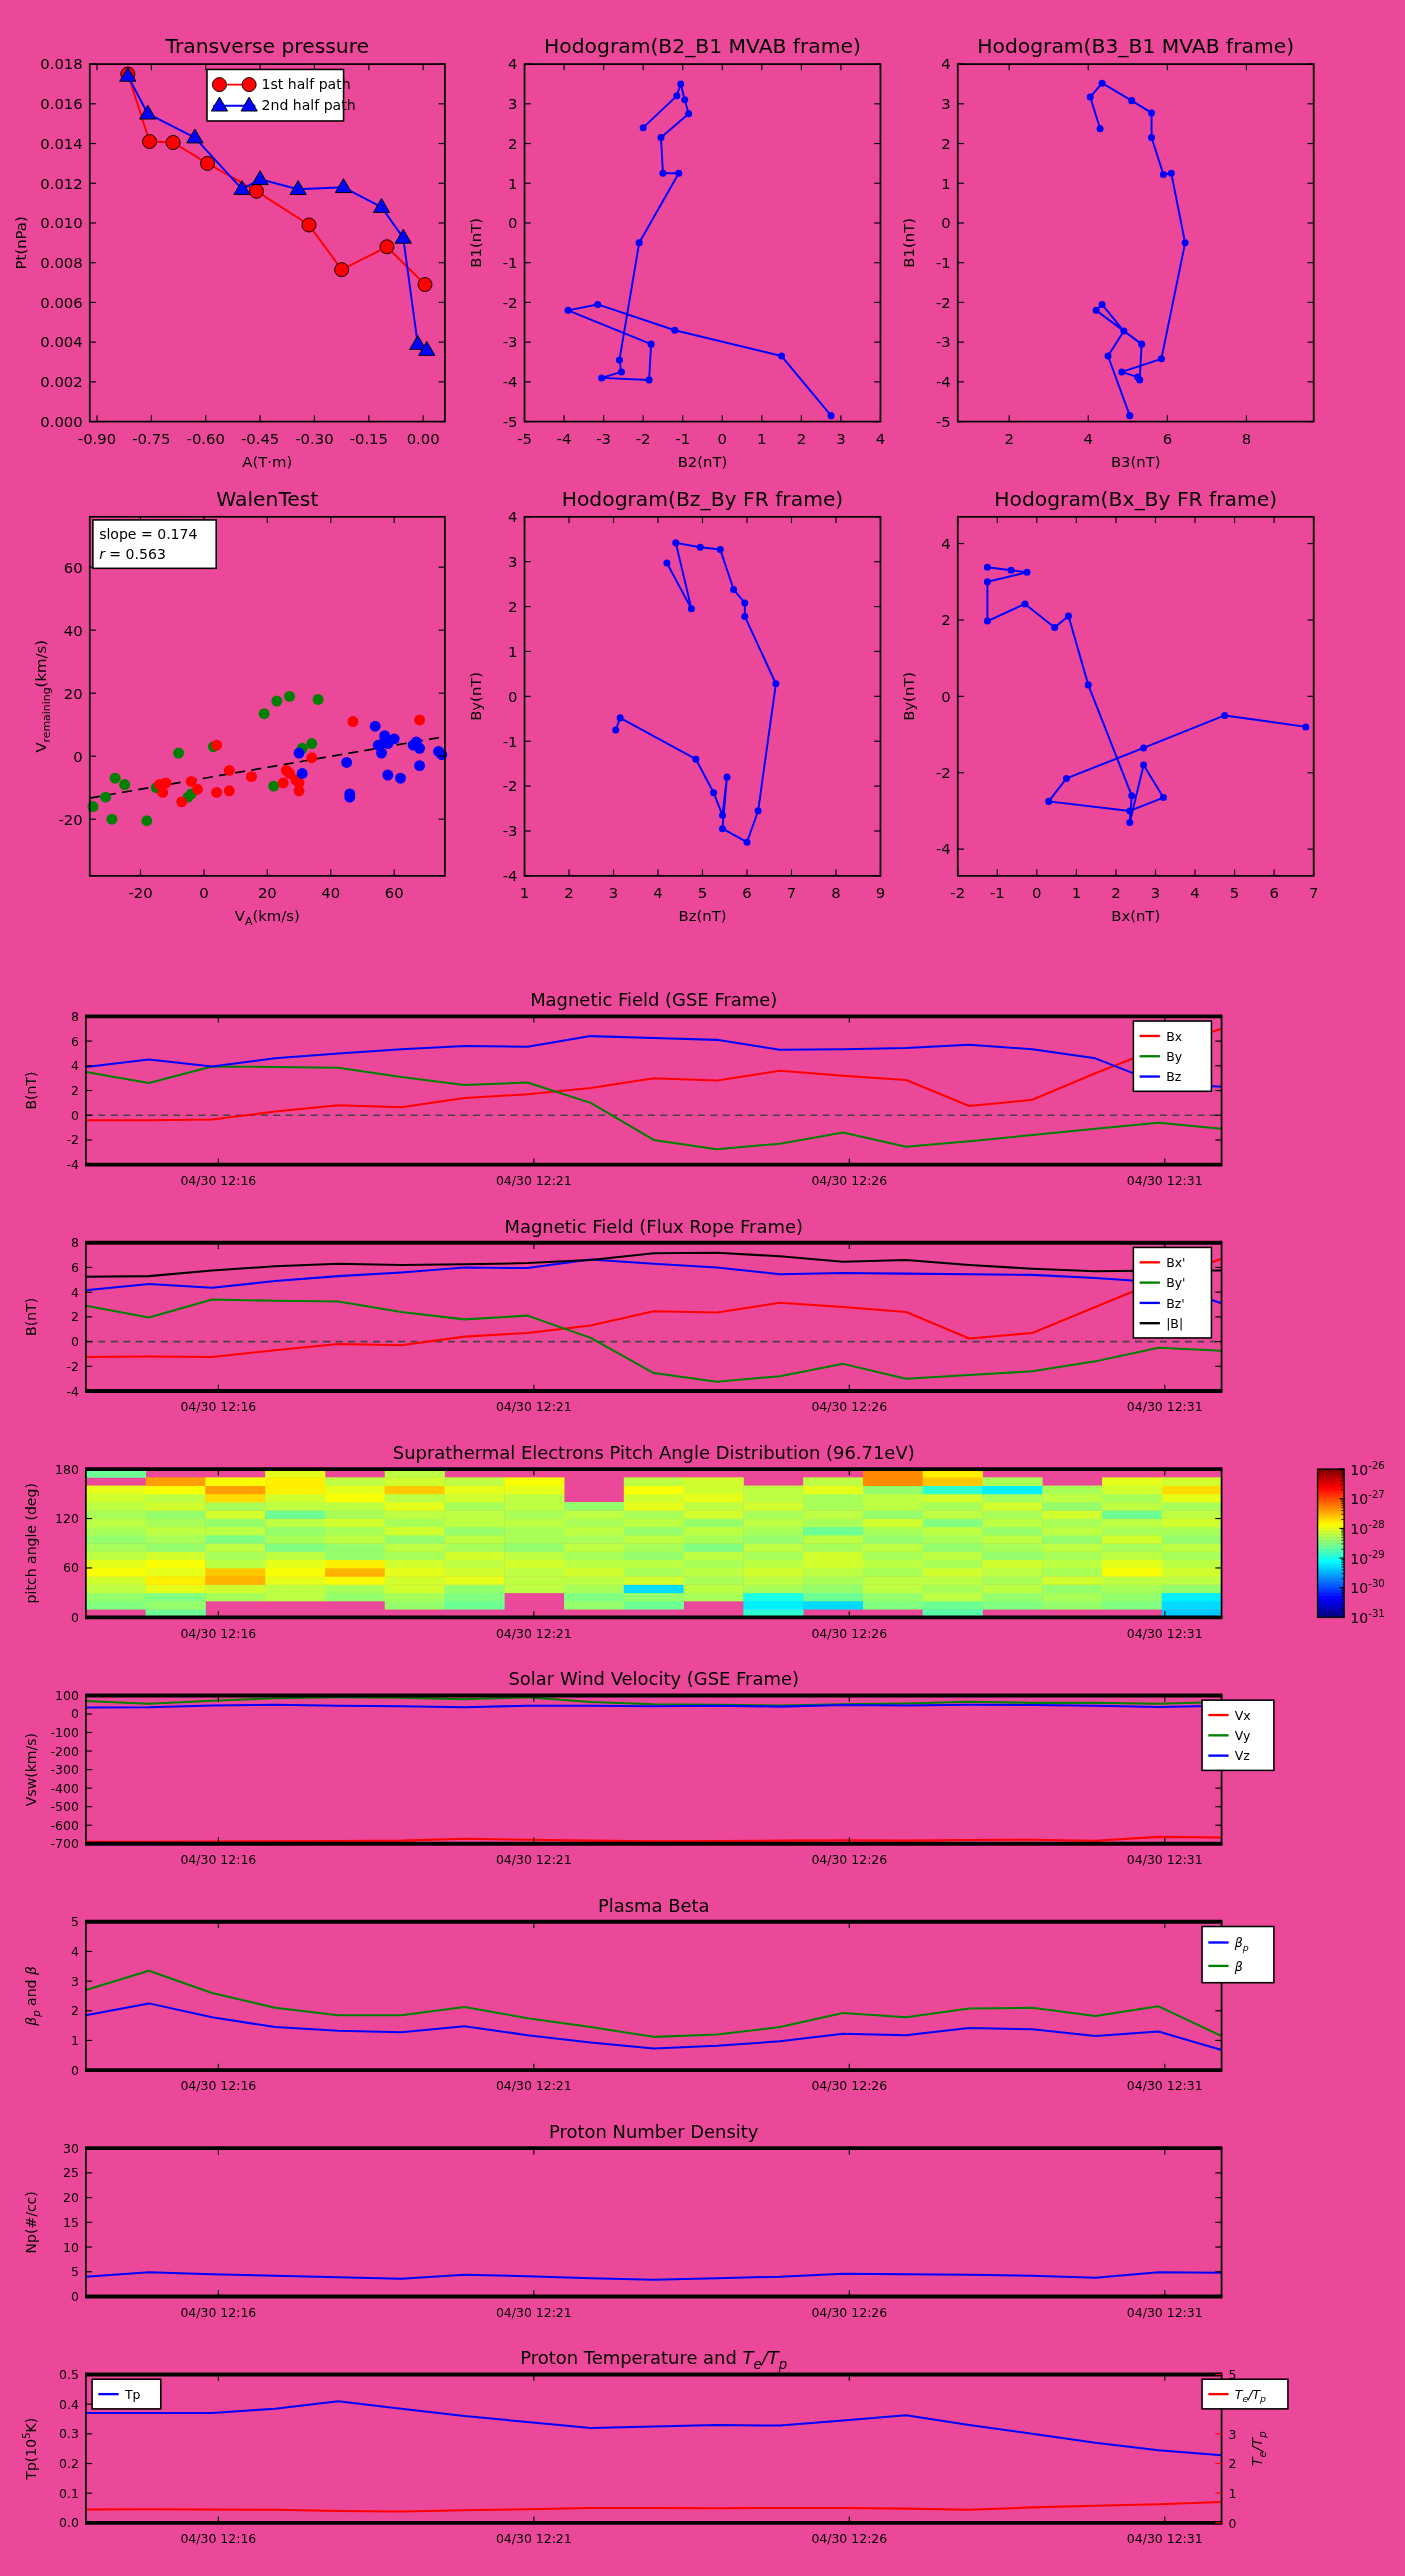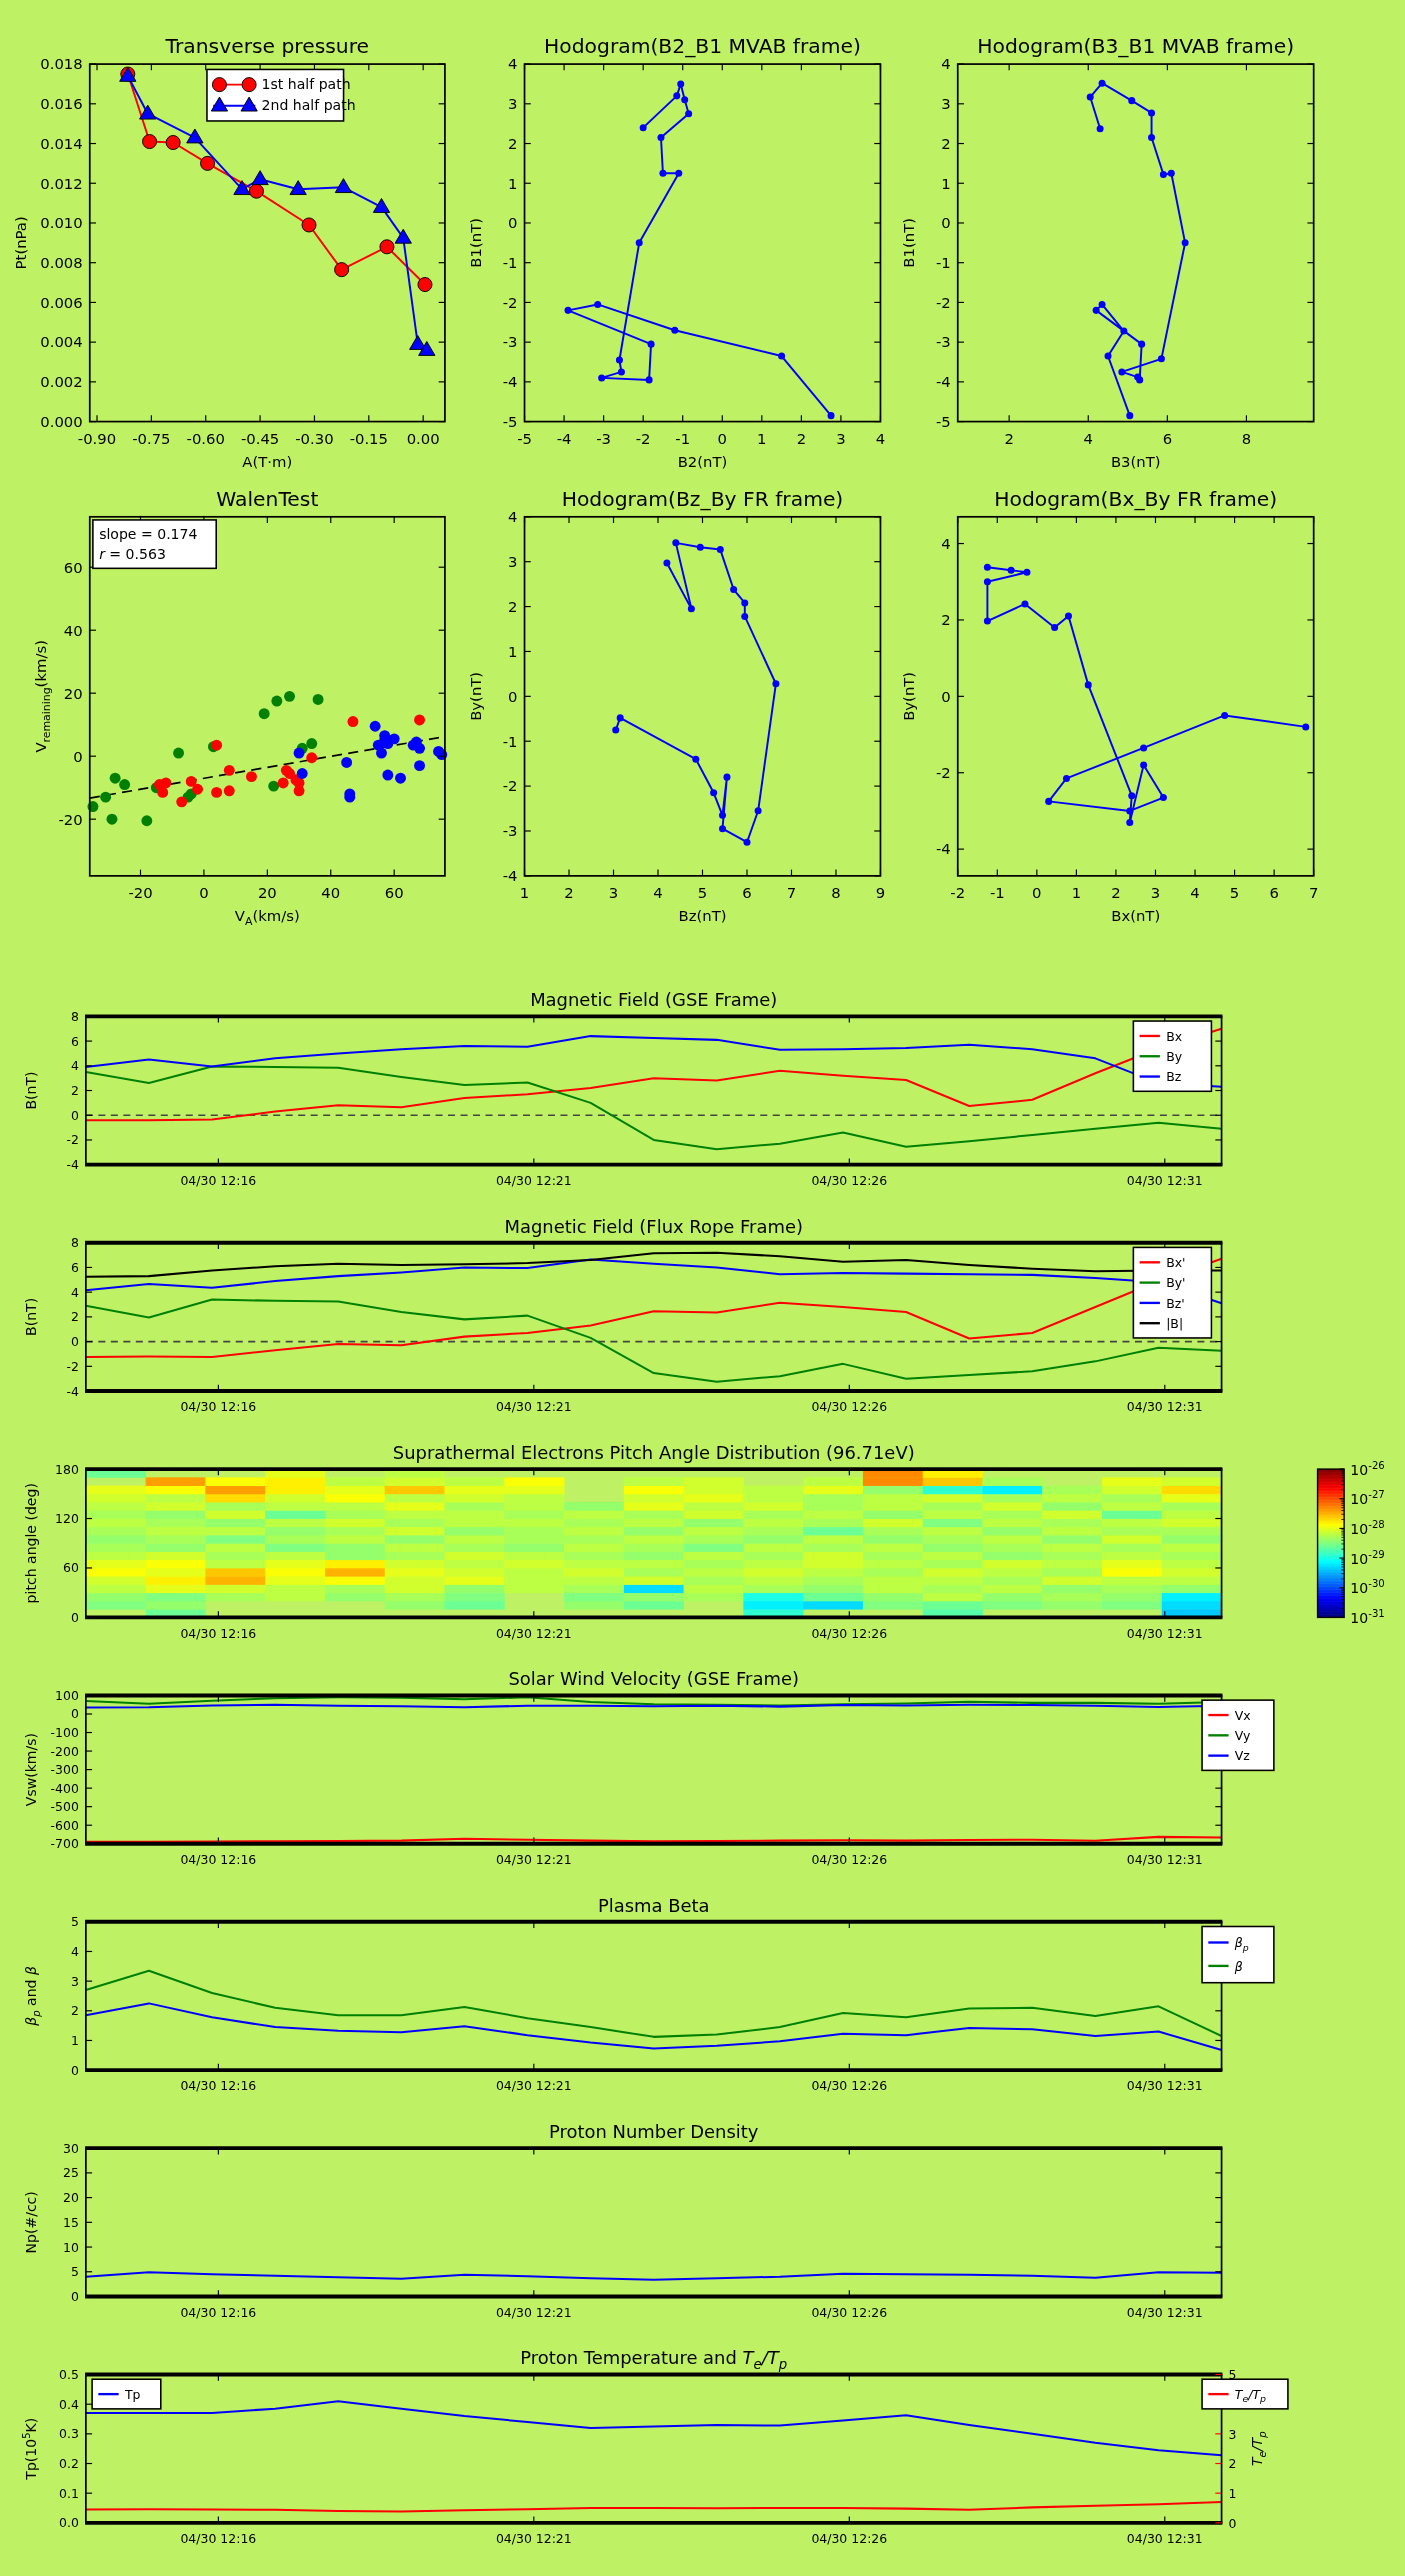--- a/index.html
+++ b/index.html
@@ -1,16 +1,16 @@
 <!DOCTYPE html>
 <html style="font-size:12.5px"><head>
 <meta charset="utf-8">
 <style>
   html,body{margin:0;padding:0;background:#ffffff;}
-  .fig-wrap{position:relative;width:1405px;height:2576px;background:#bef264;overflow:hidden;
+  .fig-wrap{position:relative;width:1405px;height:2576px;background:#ec4899;overflow:hidden;
             font-family:"DejaVu Sans", sans-serif;}
   svg text{font-family:"DejaVu Sans", sans-serif;fill:#000;}
 </style>
 </head>
 <body>
 
 <div class="fig-wrap">
   <svg id="fig" width="1405" height="2576" viewBox="0 0 1800 3300">
       <g>
         <text x="342.5" y="68" font-size="26" text-anchor="middle" fill="#000" transform=""><tspan dy="0">Transverse pressure</tspan></text>

